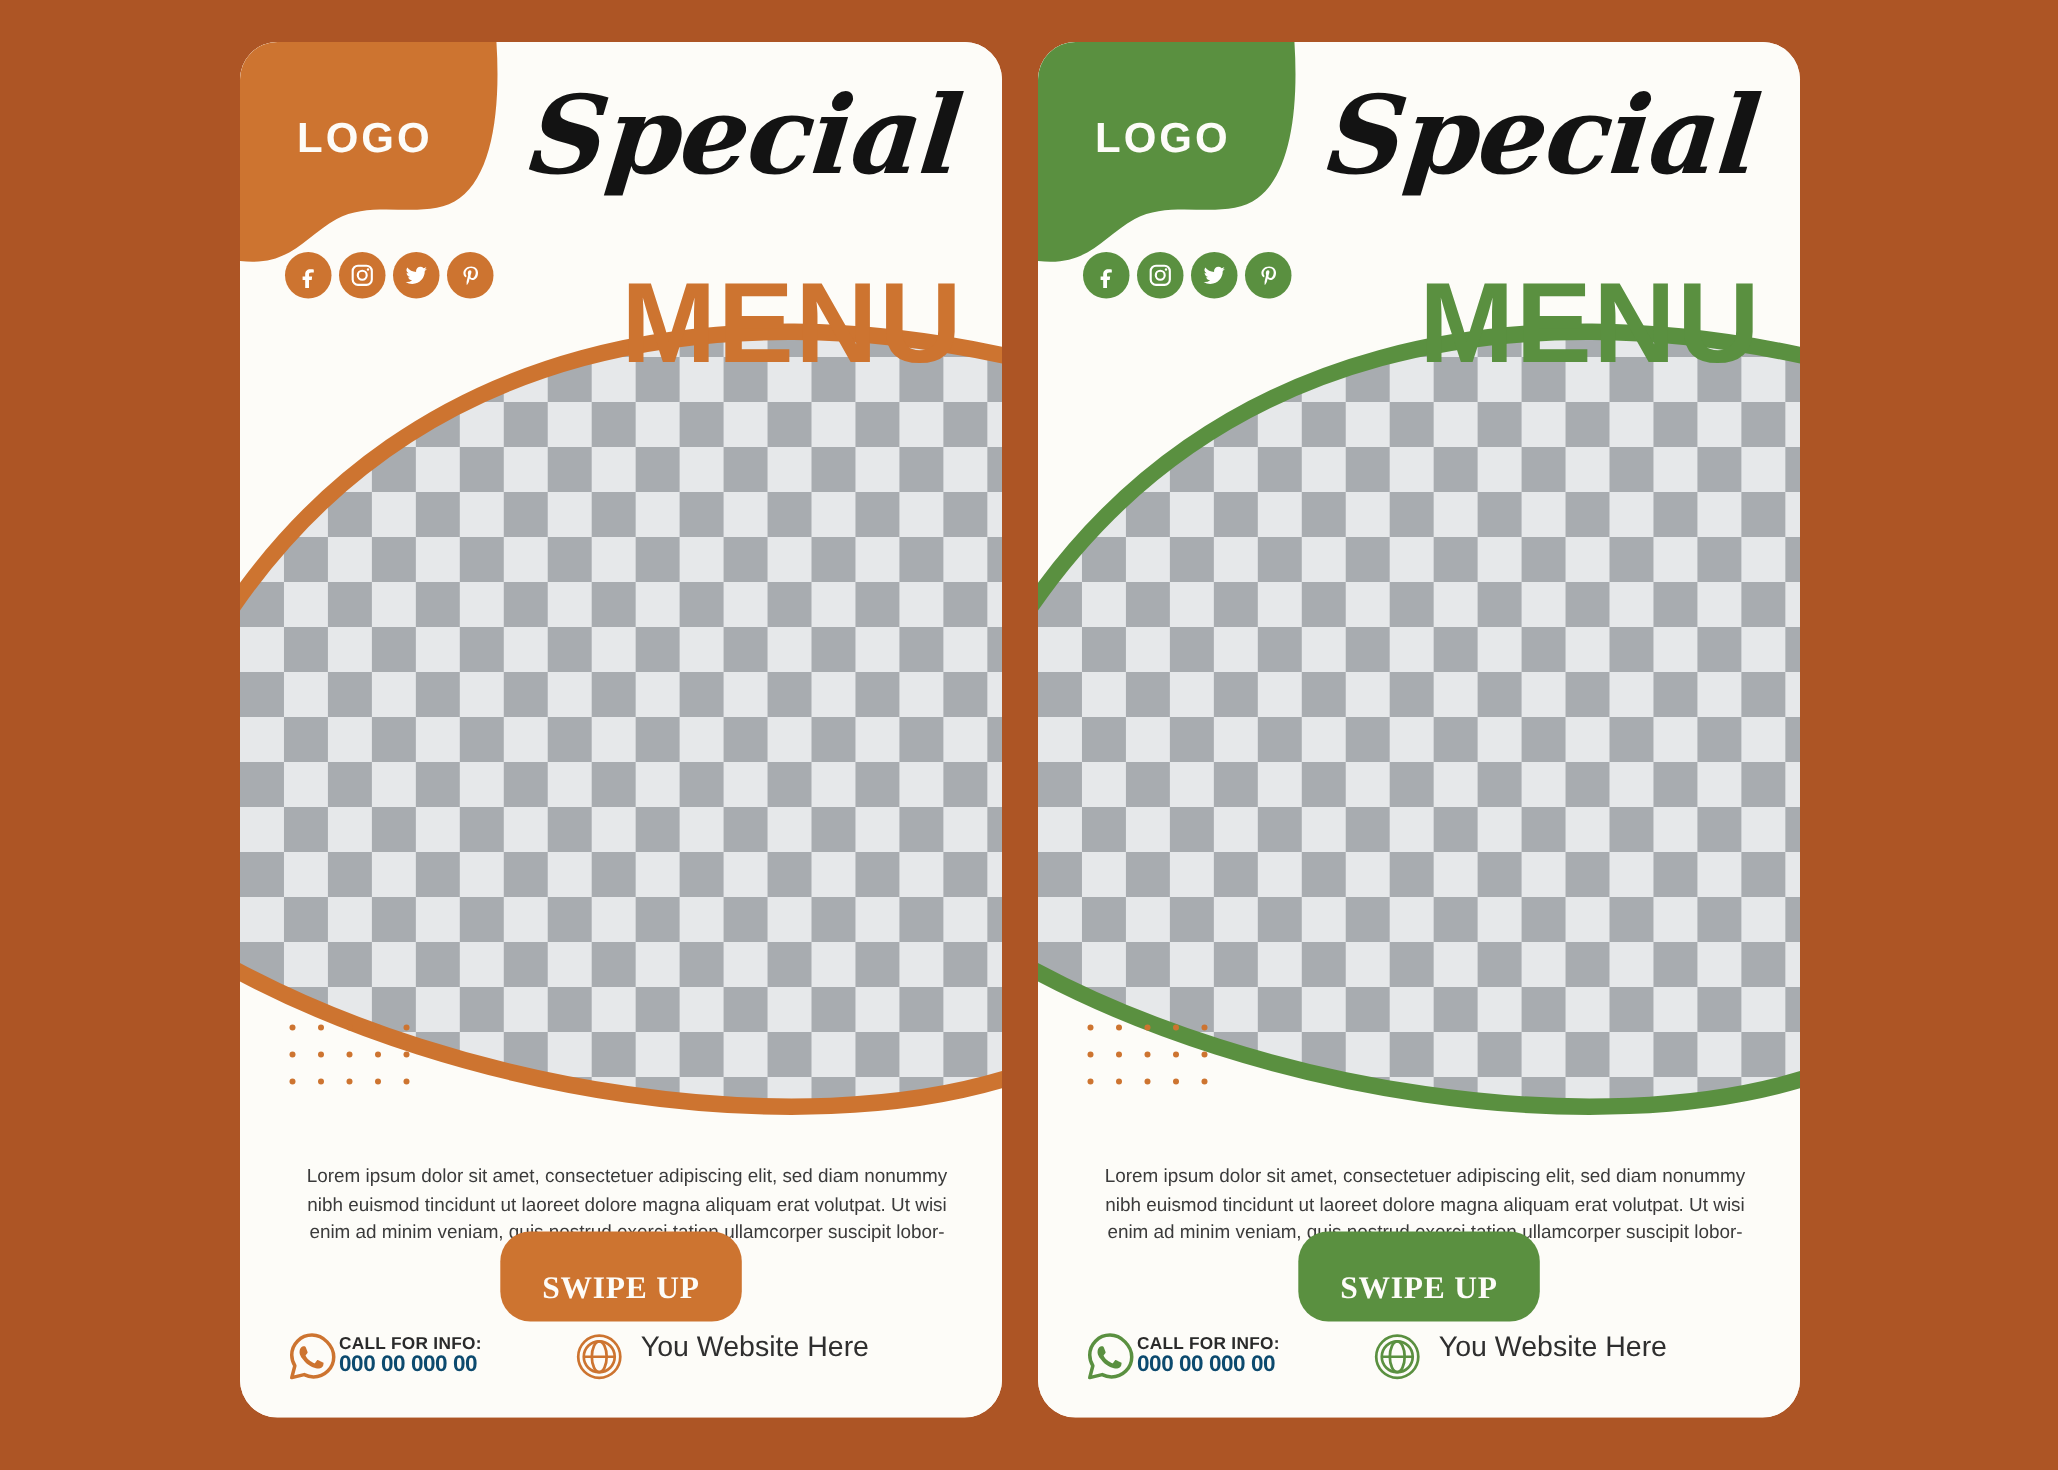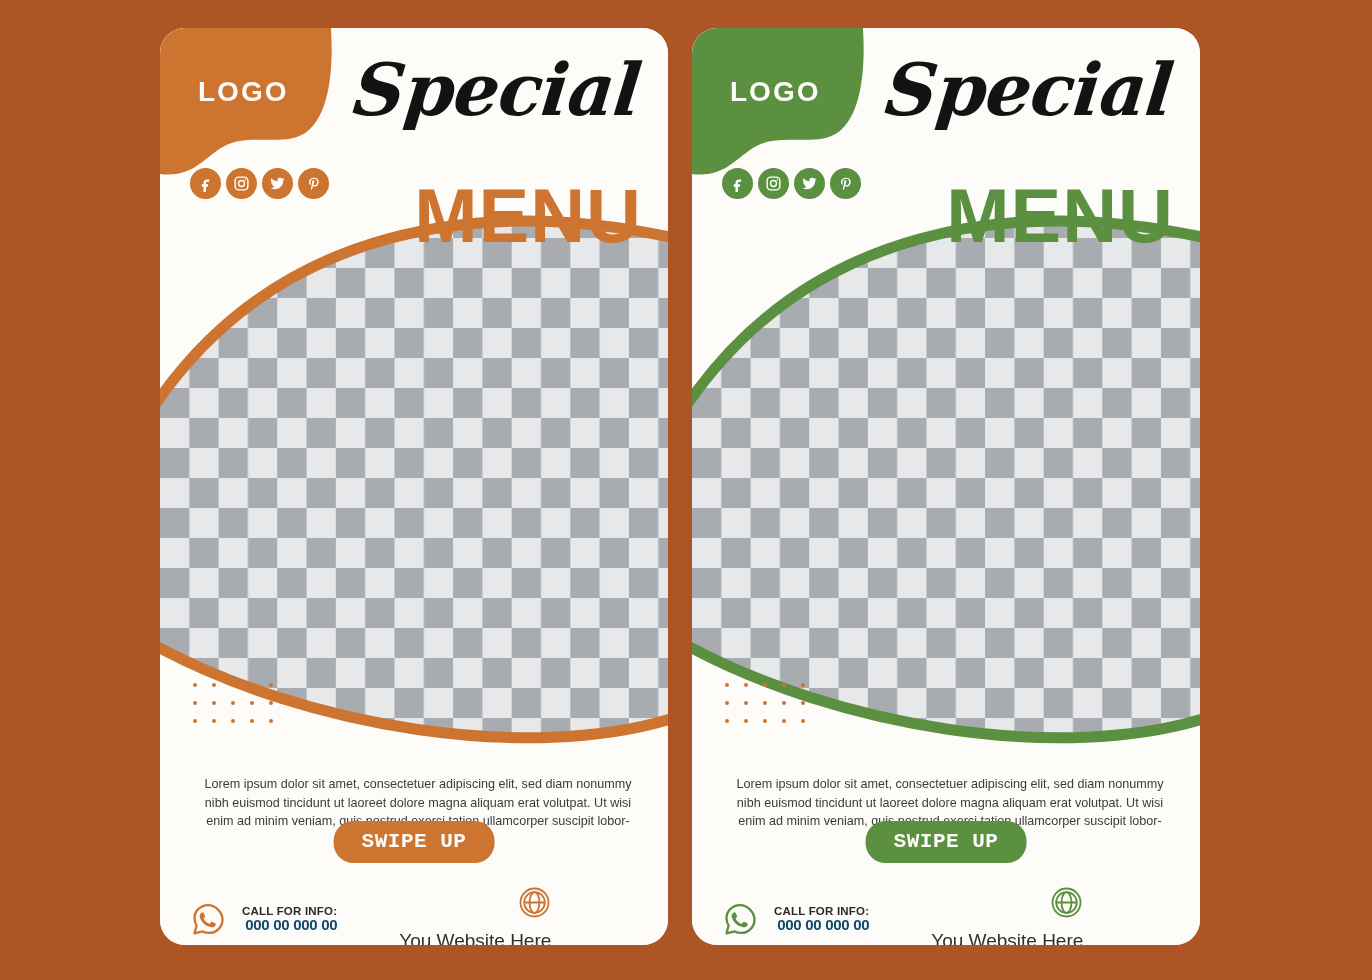--- a/index.html
+++ b/index.html
@@ -131,71 +131,69 @@
     font-family: "Liberation Sans", sans-serif;
     margin-top: 20px;
   }
 
   
   .swipe-btn {
     position: absolute;
     left: 50%;
     transform: translateX(-50%);
     top: 793px;
-    padding: 9px 28px 10px;
+    padding: 25px 28px 10px;
     border: none;
     border-radius: 20px;
     color: #fdfcf8;
     font-size: 21px;
     font-weight: 700;
     letter-spacing: 0.5px;
     cursor: pointer;
-    font-family: Liberation Mono, monospace;
+    font-family: Liberation Serif, serif;
     z-index: 6;
   }
   .card.orange .swipe-btn { background: #cd7430; }
   .card.green  .swipe-btn { background: #5a9040; }
 
   
   .footer {
     position: absolute;
     left: 30px;
     right: 20px;
     top: 858px;
     display: flex;
     align-items: center;
     z-index: 6;
   }
   .call-block {
     display: flex;
     align-items: center;
-    gap: 16px;
-    text-align: right;
+    gap: 0;
   }
   .call-text { line-height: 1.05; }
   .call-label {
     display: block;
     font-size: 11.5px;
     font-weight: 700;
     color: #2a2a2a;
     letter-spacing: 0.2px;
   }
   .call-number {
     display: block;
     font-size: 15px;
     font-weight: 700;
     color: #0c4a6e;
     letter-spacing: -0.3px;
   }
   .site-block {
     display: flex;
-    align-items: flex-end;
+    align-items: flex-start;
     gap: 11px;
     margin-left: 62px;
-    flex-direction: column;
   }
   .site-text {
     font-size: 19px;
     color: #2f2f2f;
     font-family: "Liberation Sans", sans-serif;
   }
 </style>
 </head>
 <body>
 

